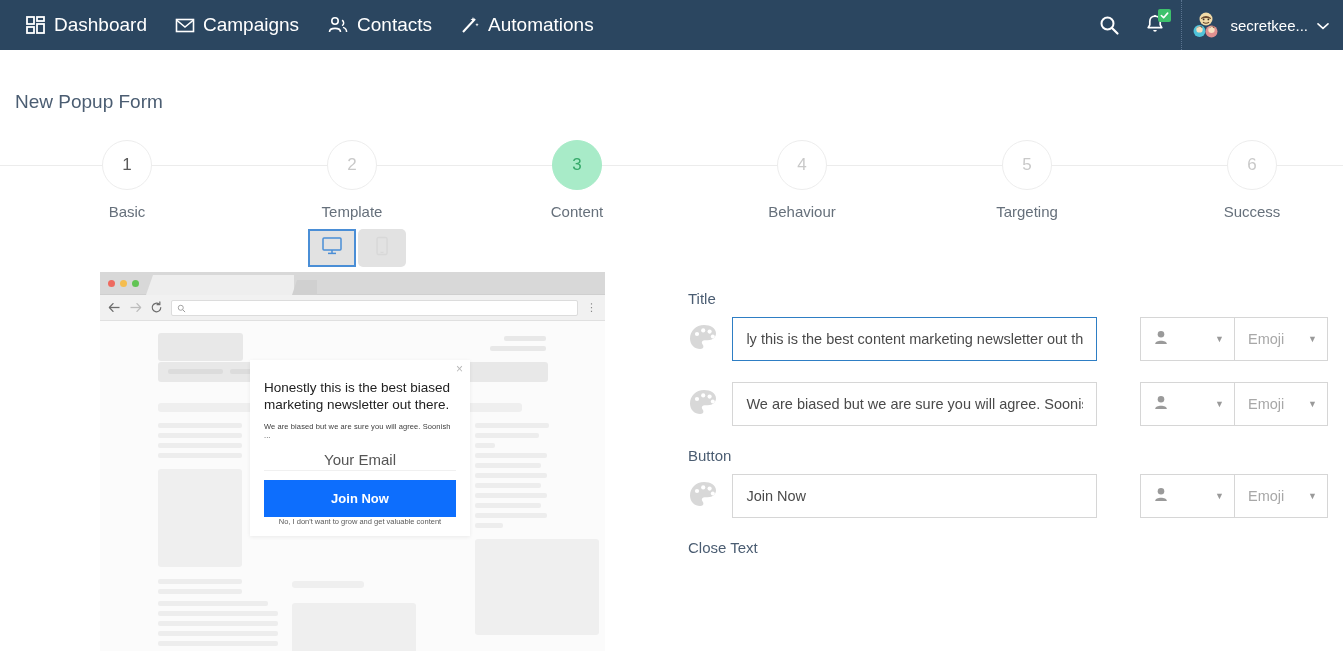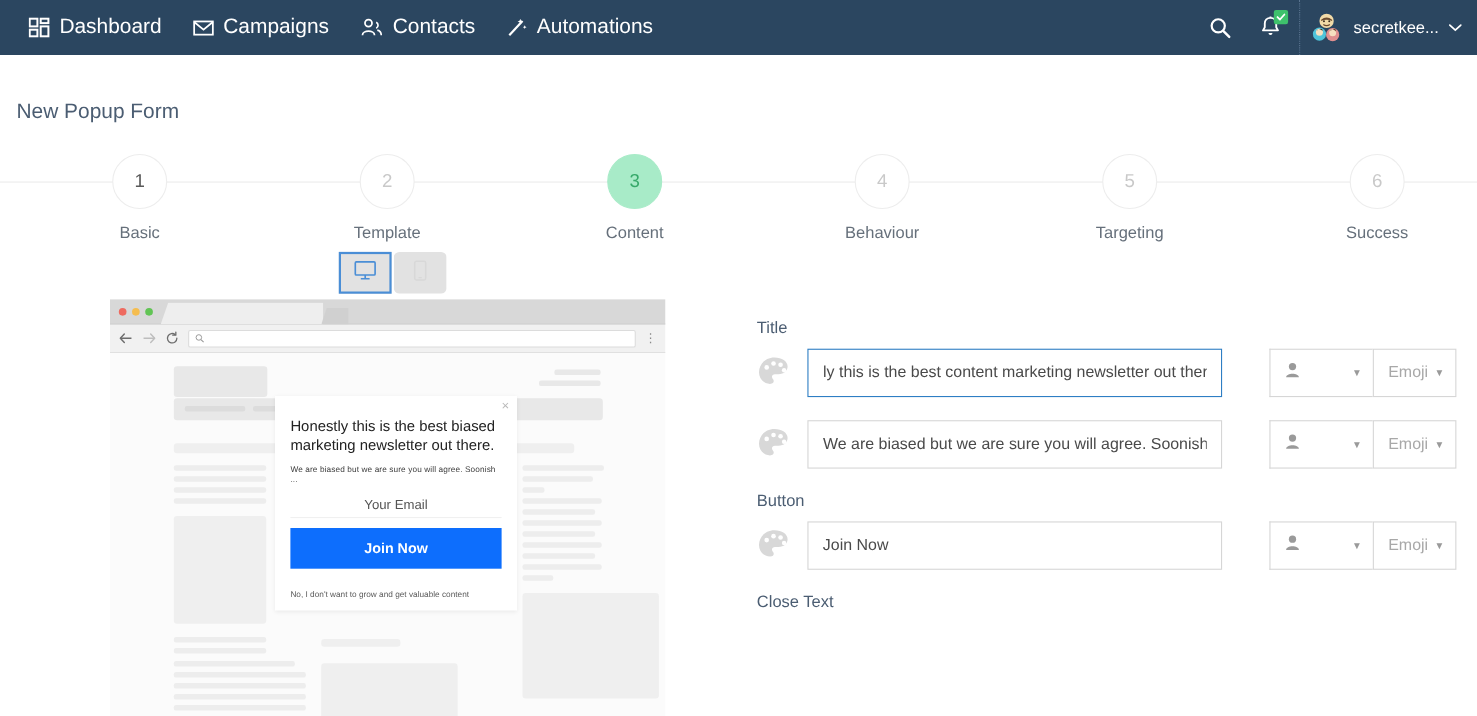--- a/index.html
+++ b/index.html
@@ -158,32 +158,32 @@
     color: #b8b8b8; font-size: 12px; cursor: pointer; line-height: 1;
   }
   .popup-title {
     font-size: 13.5px; color: #222222; line-height: 1.28; margin-top: 7px;
   }
   .popup-desc {
     font-size: 7.5px; color: #3c3c3c; margin-top: 8px; letter-spacing: .1px;
   }
   .popup-email {
     margin-top: 9px; height: 22px; display: flex; align-items: center;
-    justify-content: center; font-size: 12px; color: #555555;
+    justify-content: center; font-size: 15px; color: #555555;
     border-bottom: 1px solid #f0f0f0;
   }
   .popup-btn {
     margin-top: 9px; height: 37px; background: #0d6efd;
     color: #ffffff; font-size: 13px; font-weight: bold;
     display: flex; align-items: center; justify-content: center;
     cursor: pointer; border: none; width: 100%;
     font-family: "Liberation Sans", sans-serif;
   }
   .popup-nothanks {
-    margin-top: 19px; text-align: left; font-size: 7.5px;
+    margin-top: 0; text-align: center; font-size: 7.5px;
     color: #5a5a5a; cursor: pointer; padding-bottom: 4px;
   }
 
   
   .form-panel { position: absolute; left: 688px; top: 290px; width: 640px; }
   .field-group { margin-bottom: 21px; }
   .field-label {
     font-size: 15px; color: #4b5d72; margin-bottom: 10px;
   }
   .field-row { display: flex; align-items: center; gap: 0; }
@@ -195,21 +195,21 @@
     font-family: "Liberation Sans", sans-serif; outline: none;
   }
   .text-input.focused { border: 1px solid #2e7ec4; }
   .selects { display: flex; margin-left: 43px; }
   .sel {
     height: 44px; border: 1px solid #d6d6d6;
     display: flex; align-items: center; justify-content: space-between;
     padding: 0 10px 0 13px; background: #ffffff; cursor: pointer;
   }
   .sel.person { width: 94px; border-right: none; }
-  .sel.emoji { width: 76px; }
+  .sel.emoji { width: 94px; }
   .sel-caret { color: #9a9a9a; font-size: 9px; }
   .sel-text { font-size: 14.5px; color: #a8a8a8; }
   .field-label.last { margin-bottom: 0; }
 </style>
 </head>
 <body>
 
 <div class="navbar">
   <div class="nav-left">
 

